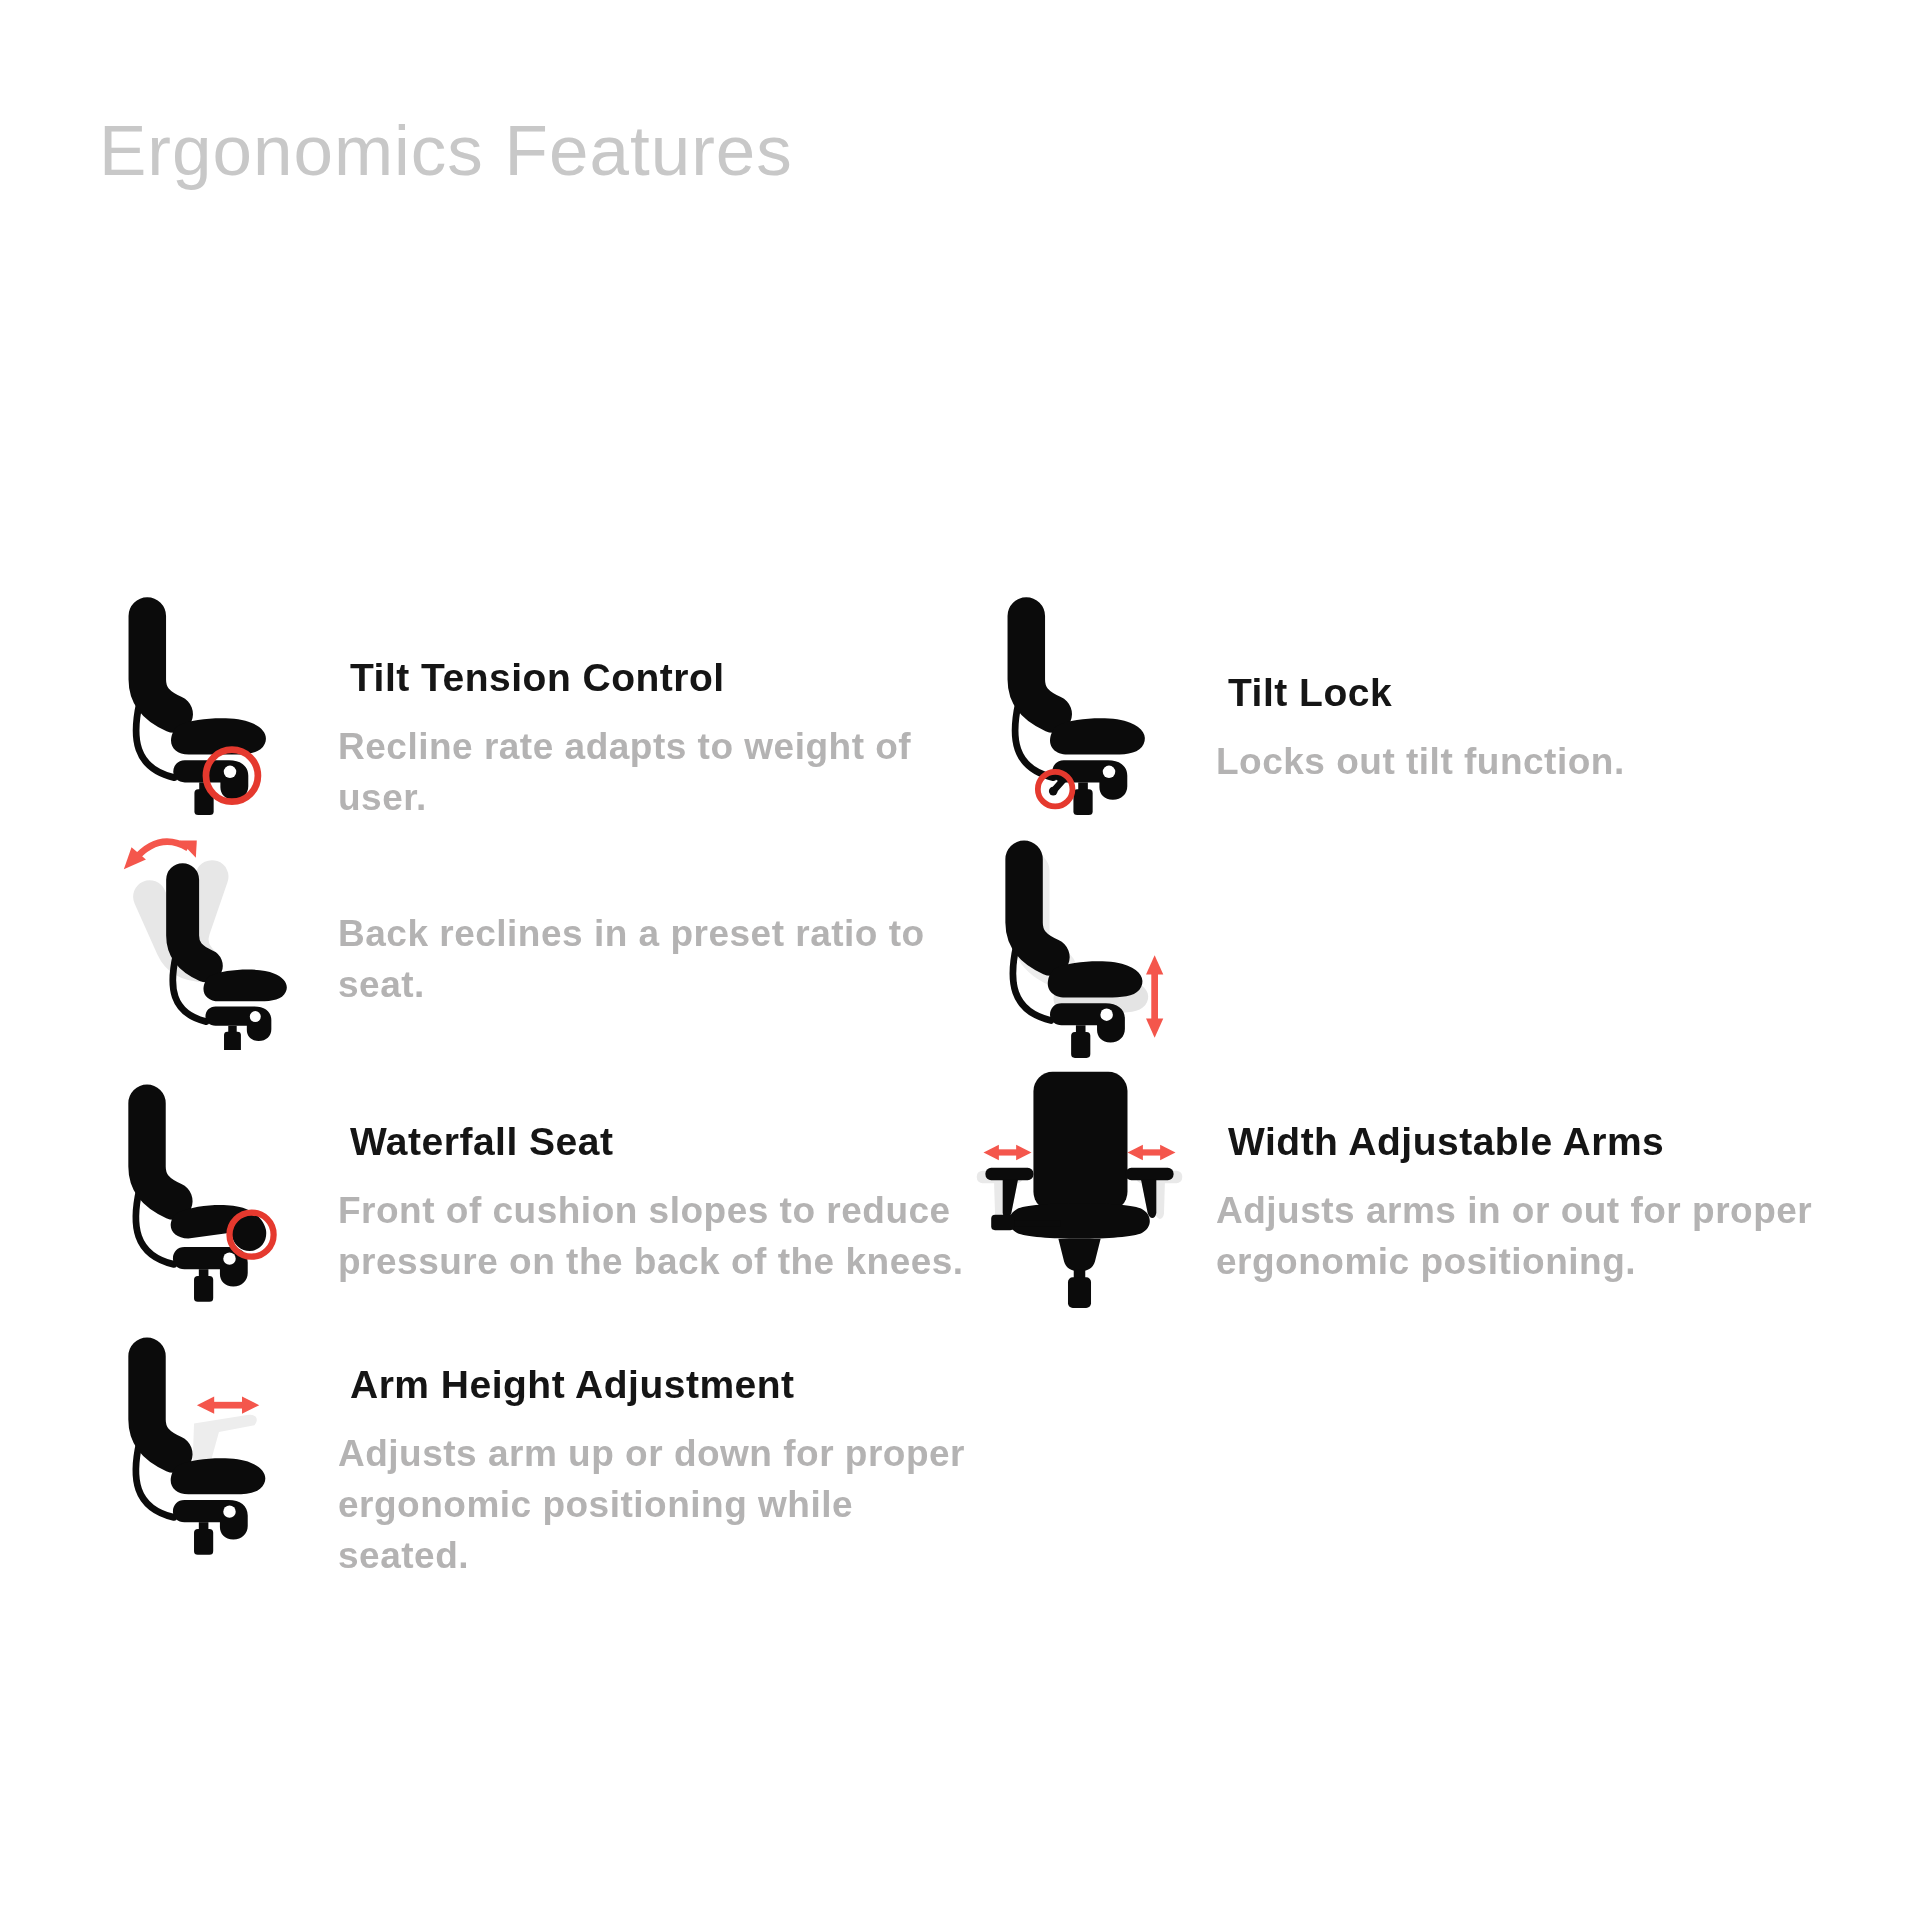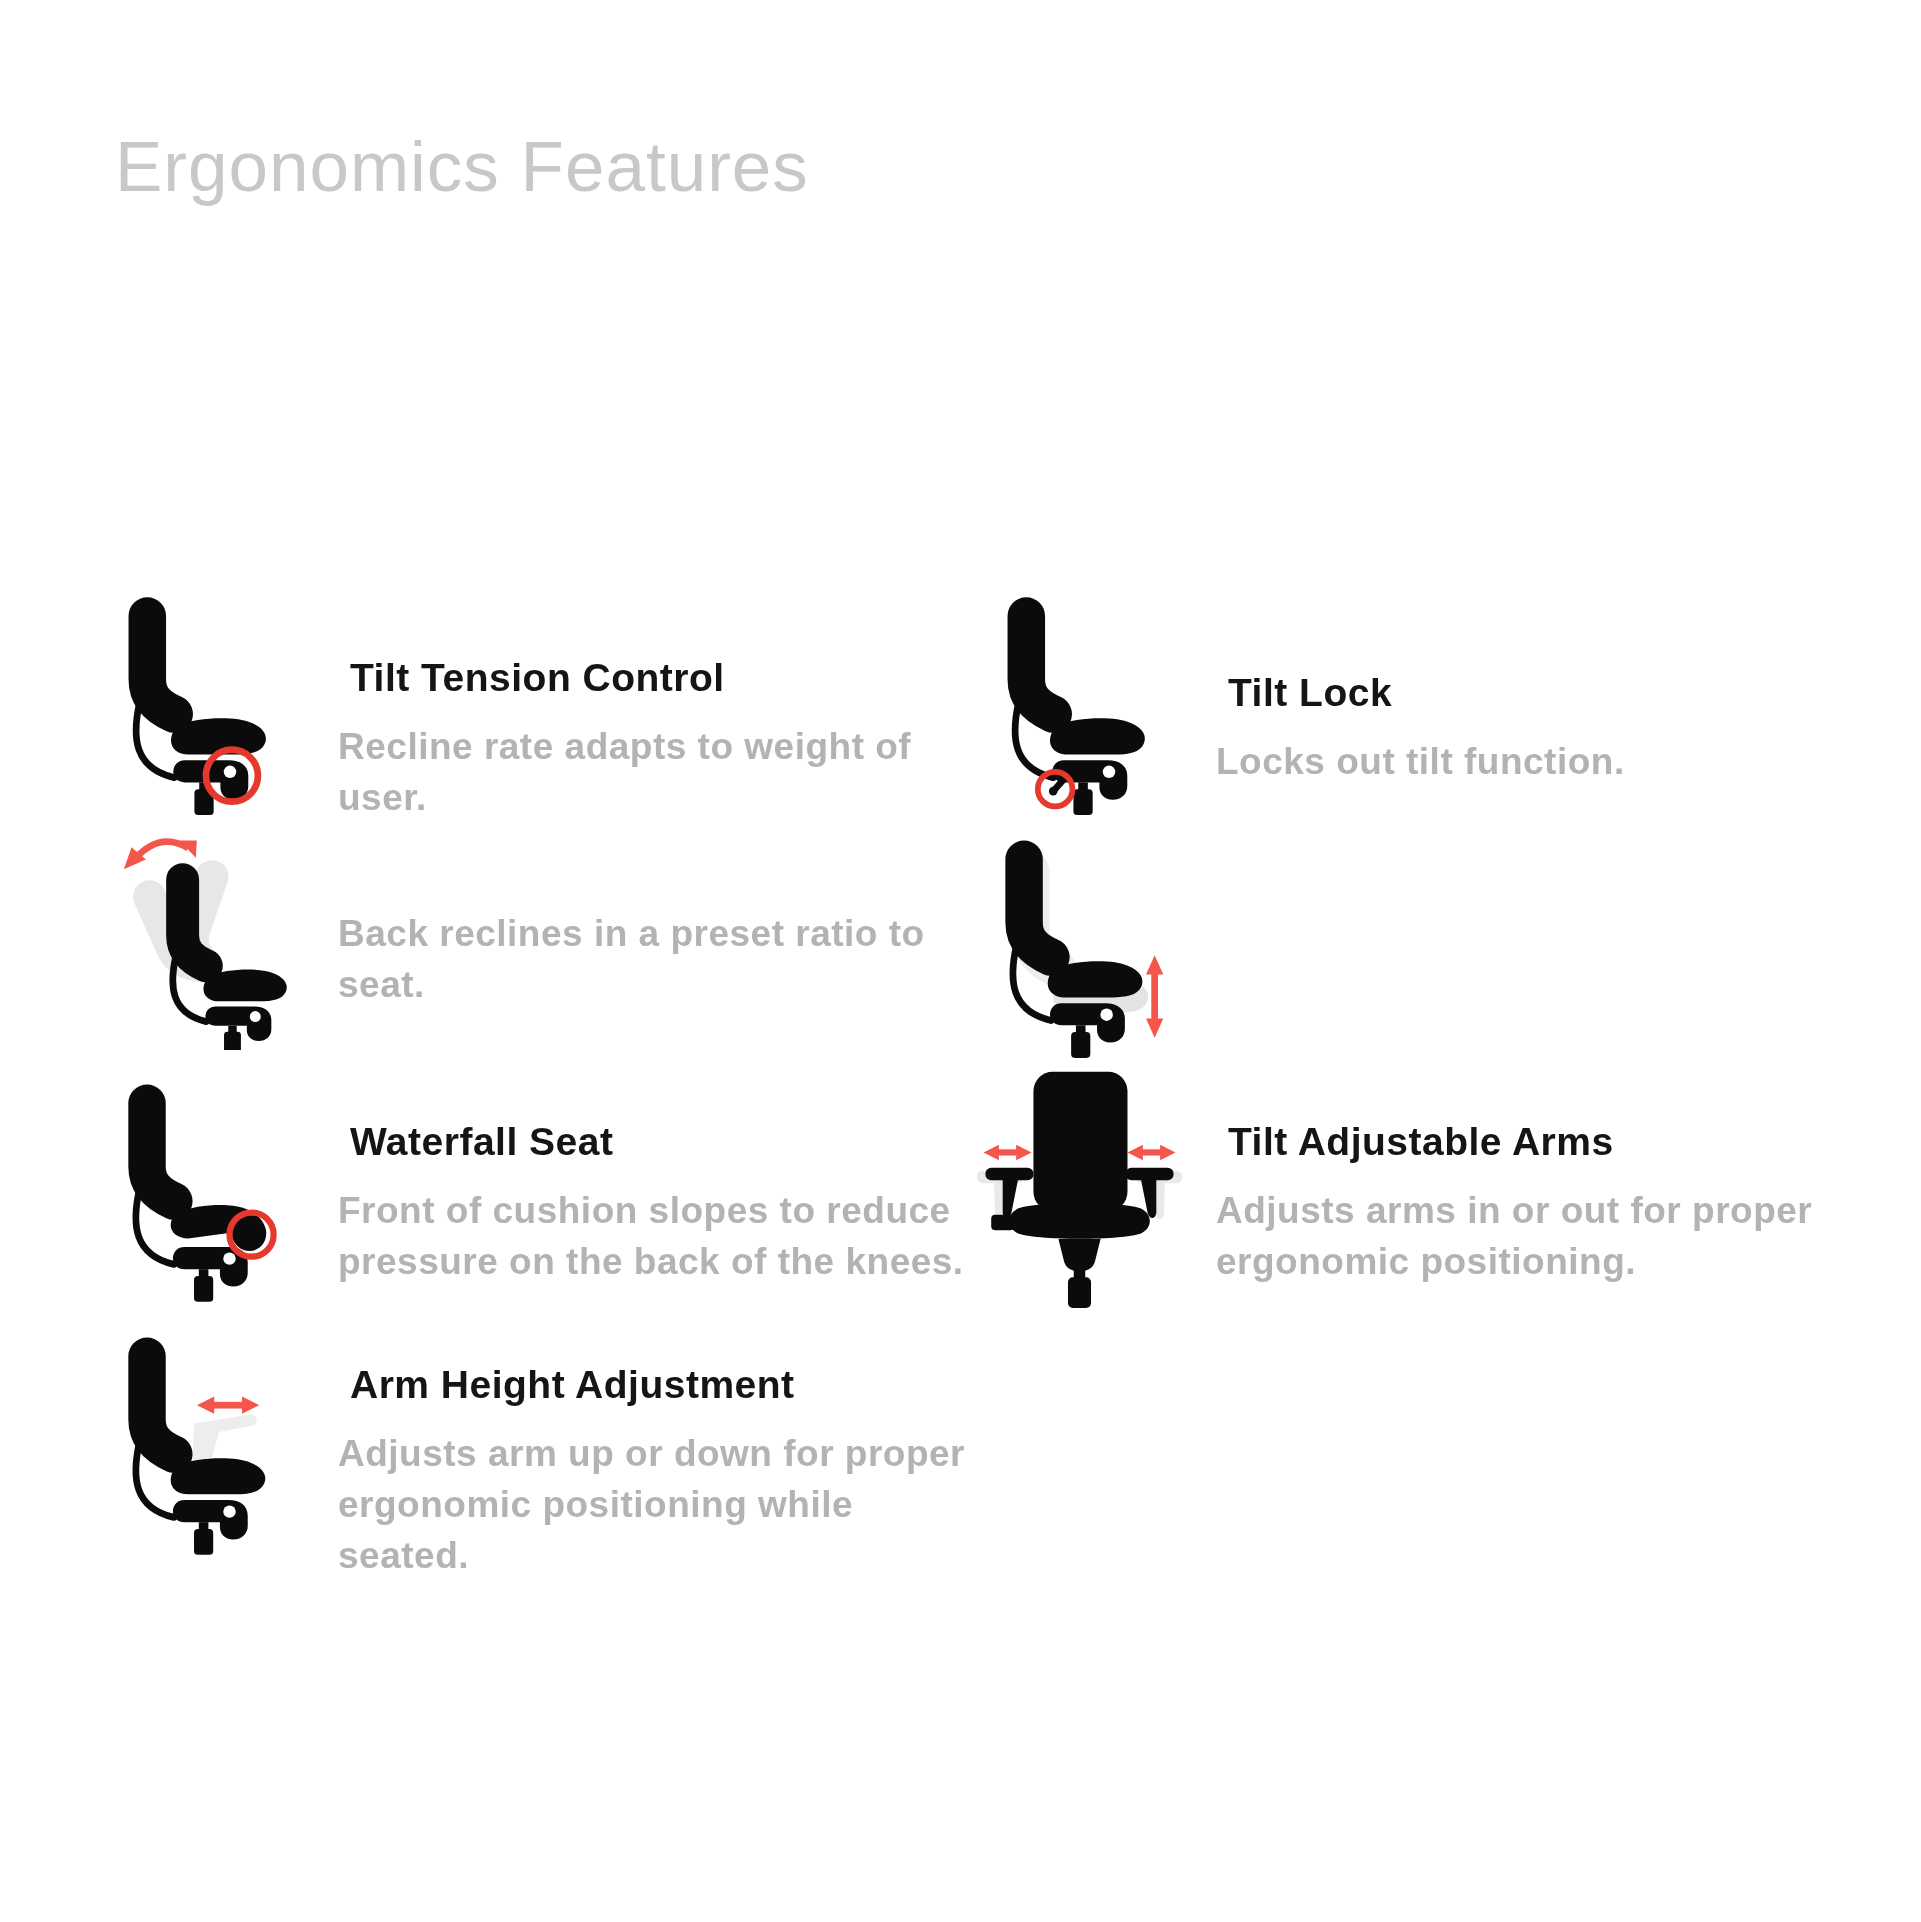--- a/index.html
+++ b/index.html
@@ -1,21 +1,21 @@
 <!DOCTYPE html>
 <html><head>
 <meta charset="utf-8">
 <style>
   html,body { margin:0; padding:0; background:#ffffff; }
   #canvas {
     position:relative; width:1921px; height:1922px; background:#ffffff;
     font-family:"Liberation Sans","DejaVu Sans",sans-serif; overflow:hidden;
   }
   .page-title {
-    position:absolute; left:99px; top:108px; margin:16px;
+    position:absolute; left:99px; top:108px; margin:0;
     font-size:71px; font-weight:300; letter-spacing:1px;
     color:#c8c8c8; line-height:85px;
   }
   .icon { position:absolute; }
   .icon svg { display:block; }
   .txt { position:absolute; }
   .txt h2 {
     margin:12px; font-size:39px; font-weight:700; letter-spacing:0.5px;
     color:#151515; line-height:44px;
   }
@@ -190,18 +190,18 @@
       <g fill="#0b0b0b">
         <rect x="30" y="163" width="62" height="6"></rect>
         <rect x="20" y="157" width="24" height="16" rx="4"></rect>
         <path d="M90,182 L134,182 L128,206 C126,213 120,216 112,216 C104,216 98,213 96,206 Z"></path>
         <rect x="106" y="214" width="12" height="10"></rect>
         <rect x="100" y="222" width="24" height="32" rx="5"></rect>
       </g>
     </svg>
   </div>
   <div class="txt" id="txt-r3">
-    <h2>Tilt Adjustable Arms</h2>
+    <h2>Width Adjustable Arms</h2>
     <p>Adjusts arms in or out for proper ergonomic positioning.</p>
   </div>
 
 </div>
 
 
 </body></html>

